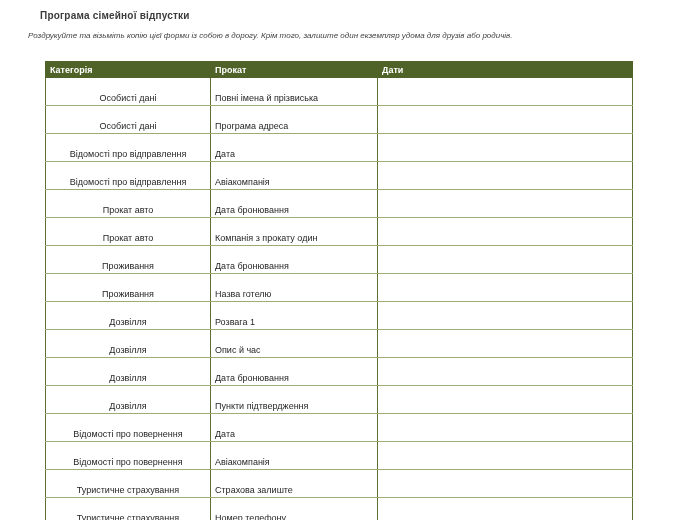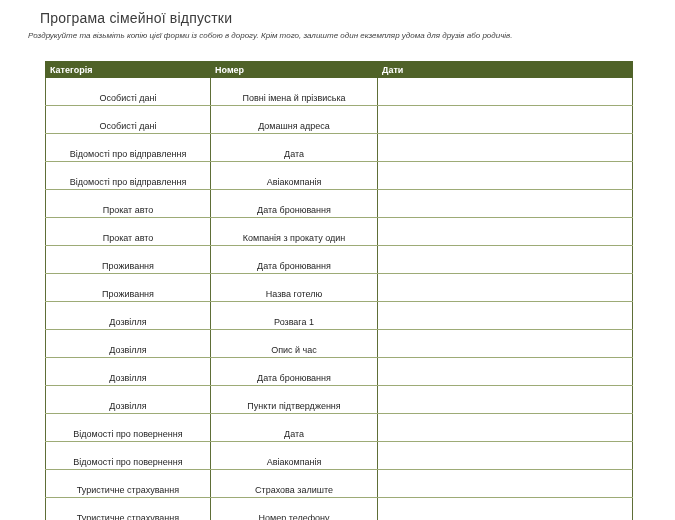--- a/index.html
+++ b/index.html
@@ -11,21 +11,21 @@
     --title-text:#3b3b3b;
   }
   html,body{margin:0;padding:0;}
   body{
     width:675px;height:520px;overflow:hidden;background:#ffffff;
     font-family:"Liberation Sans", sans-serif;
   }
   .page{position:relative;width:675px;height:520px;background:#ffffff;}
   .doc-title{
     position:absolute;left:40px;top:10px;margin:0;
-    font-size:14px;font-weight:400;color:var(--title-text);
+    font-size:10px;font-weight:700;color:var(--title-text);
     letter-spacing:0.2px;
     text-align:center;
   }
   .doc-subtitle{
     position:absolute;left:28px;top:31px;margin:0;
     font-size:8px;font-style:italic;color:#3f3f3f;
   }
   table.itinerary{
     position:absolute;left:45px;top:61px;width:587px;
     border-collapse:collapse;table-layout:fixed;
@@ -44,53 +44,53 @@
     height:25px;vertical-align:bottom;
     font-size:9px;color:var(--body-text);
     padding:0 4px 2px 4px;
     border-top:1px solid var(--border-light);
     border-bottom:1px solid var(--border-light);
     border-left:1px solid var(--border-dark);
     border-right:1px solid var(--border-dark);
     white-space:nowrap;overflow:hidden;
   }
   td.cell-category{text-align:center;}
-  td.cell-item{text-align:center;}
+  td.cell-item{text-align:left;}
   td.cell-description{text-align:left;}
 </style>
 </head>
 <body>
 
 <div class="page">
   <h1 class="doc-title">Програма сімейної відпустки</h1>
   <p class="doc-subtitle">Роздрукуйте та візьміть копію цієї форми із собою в дорогу. Крім того, залиште один екземпляр удома для друзів або родичів.</p>
 
   <table class="itinerary">
     <colgroup>
       <col class="c-category">
       <col class="c-item">
       <col class="c-description">
     </colgroup>
     <thead>
       <tr>
         <th>Категорія</th>
-        <th>Номер</th>
+        <th>Прокат</th>
         <th>Дати</th>
       </tr>
     </thead>
     <tbody>
   <tr>
     <td class="cell-category">Особисті дані</td>
     <td class="cell-item">Повні імена й прізвиська</td>
     <td class="cell-description"></td>
   </tr>
 
   <tr>
     <td class="cell-category">Особисті дані</td>
-    <td class="cell-item">Домашня адреса</td>
+    <td class="cell-item">Програма адреса</td>
     <td class="cell-description"></td>
   </tr>
 
   <tr>
     <td class="cell-category">Відомості про відправлення</td>
     <td class="cell-item">Дата</td>
     <td class="cell-description"></td>
   </tr>
 
   <tr>

